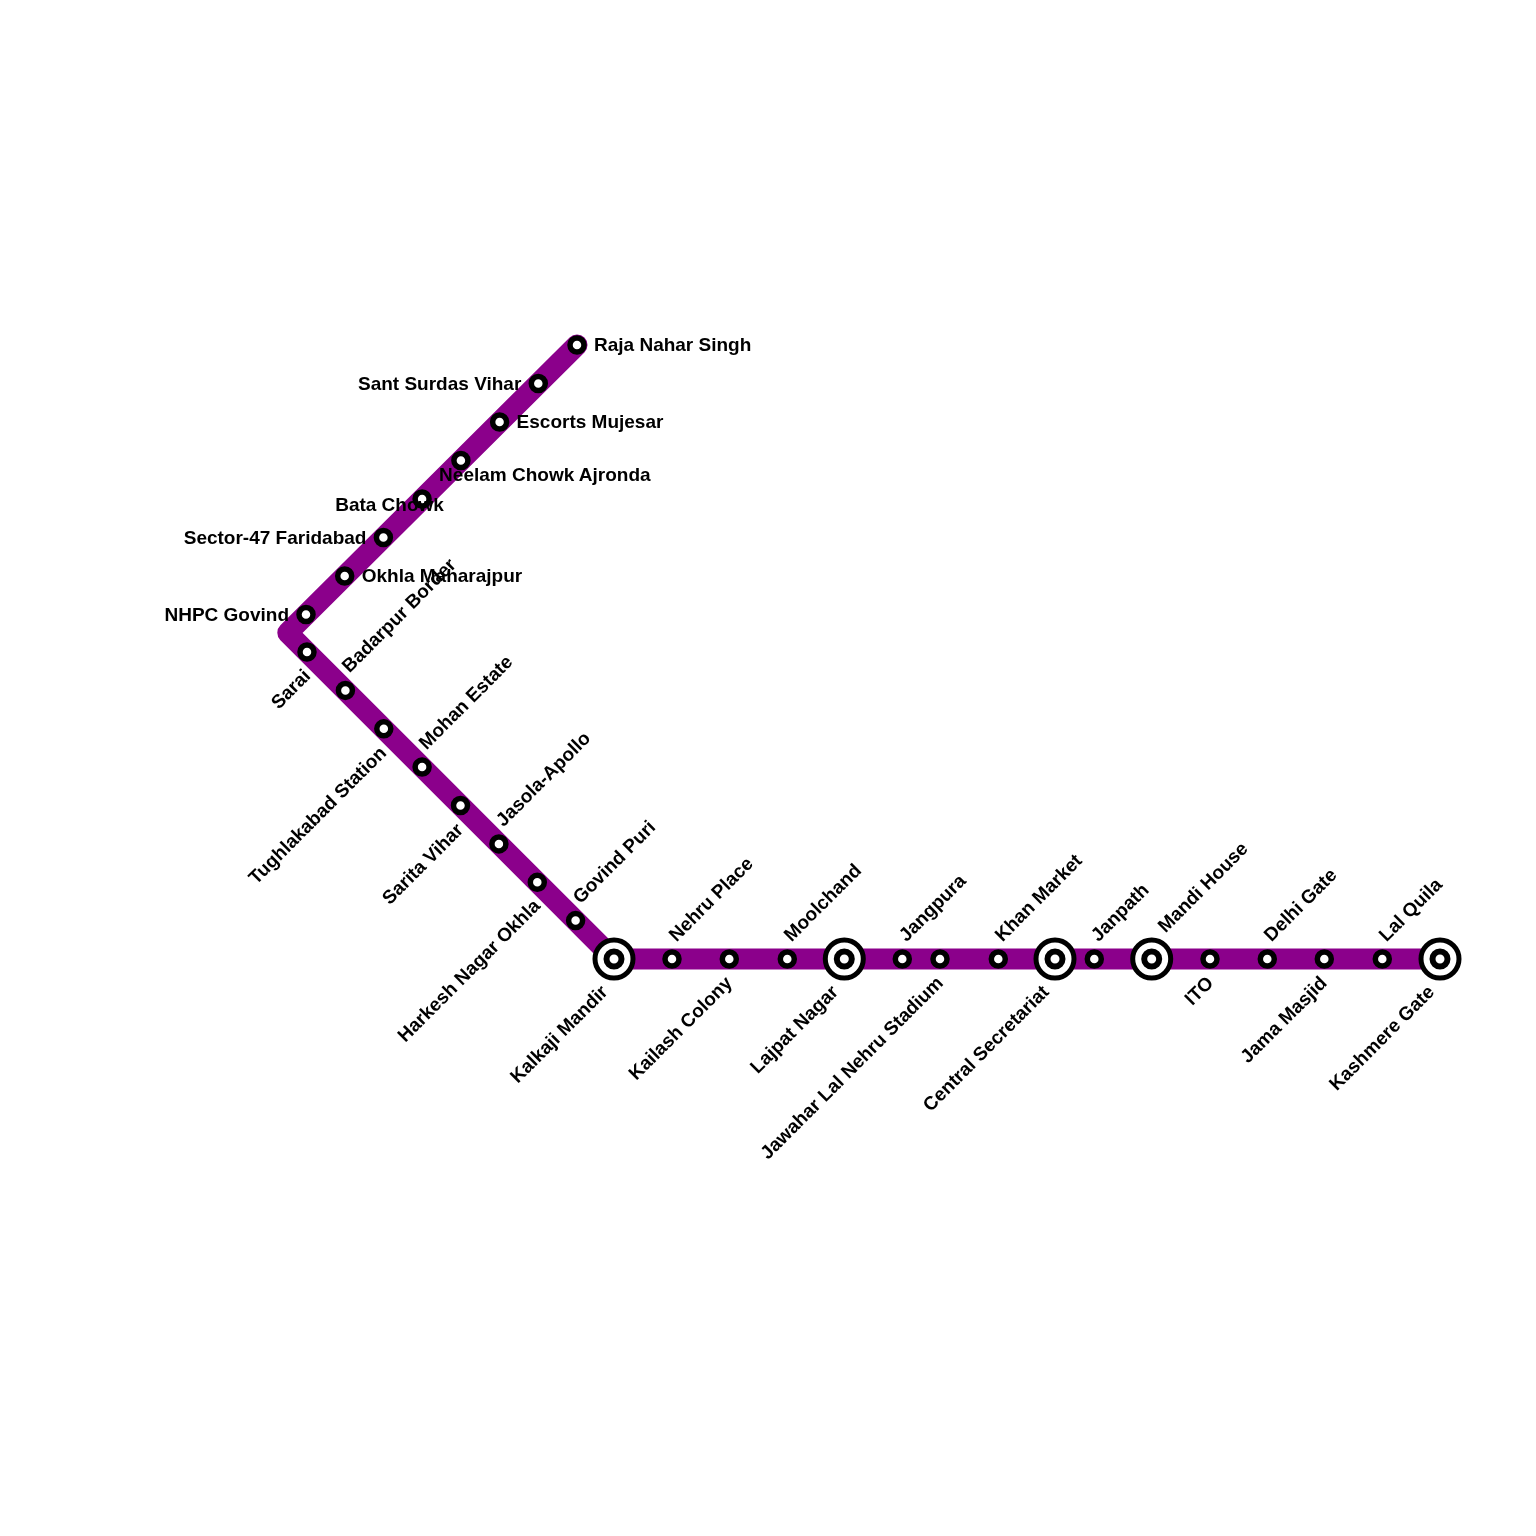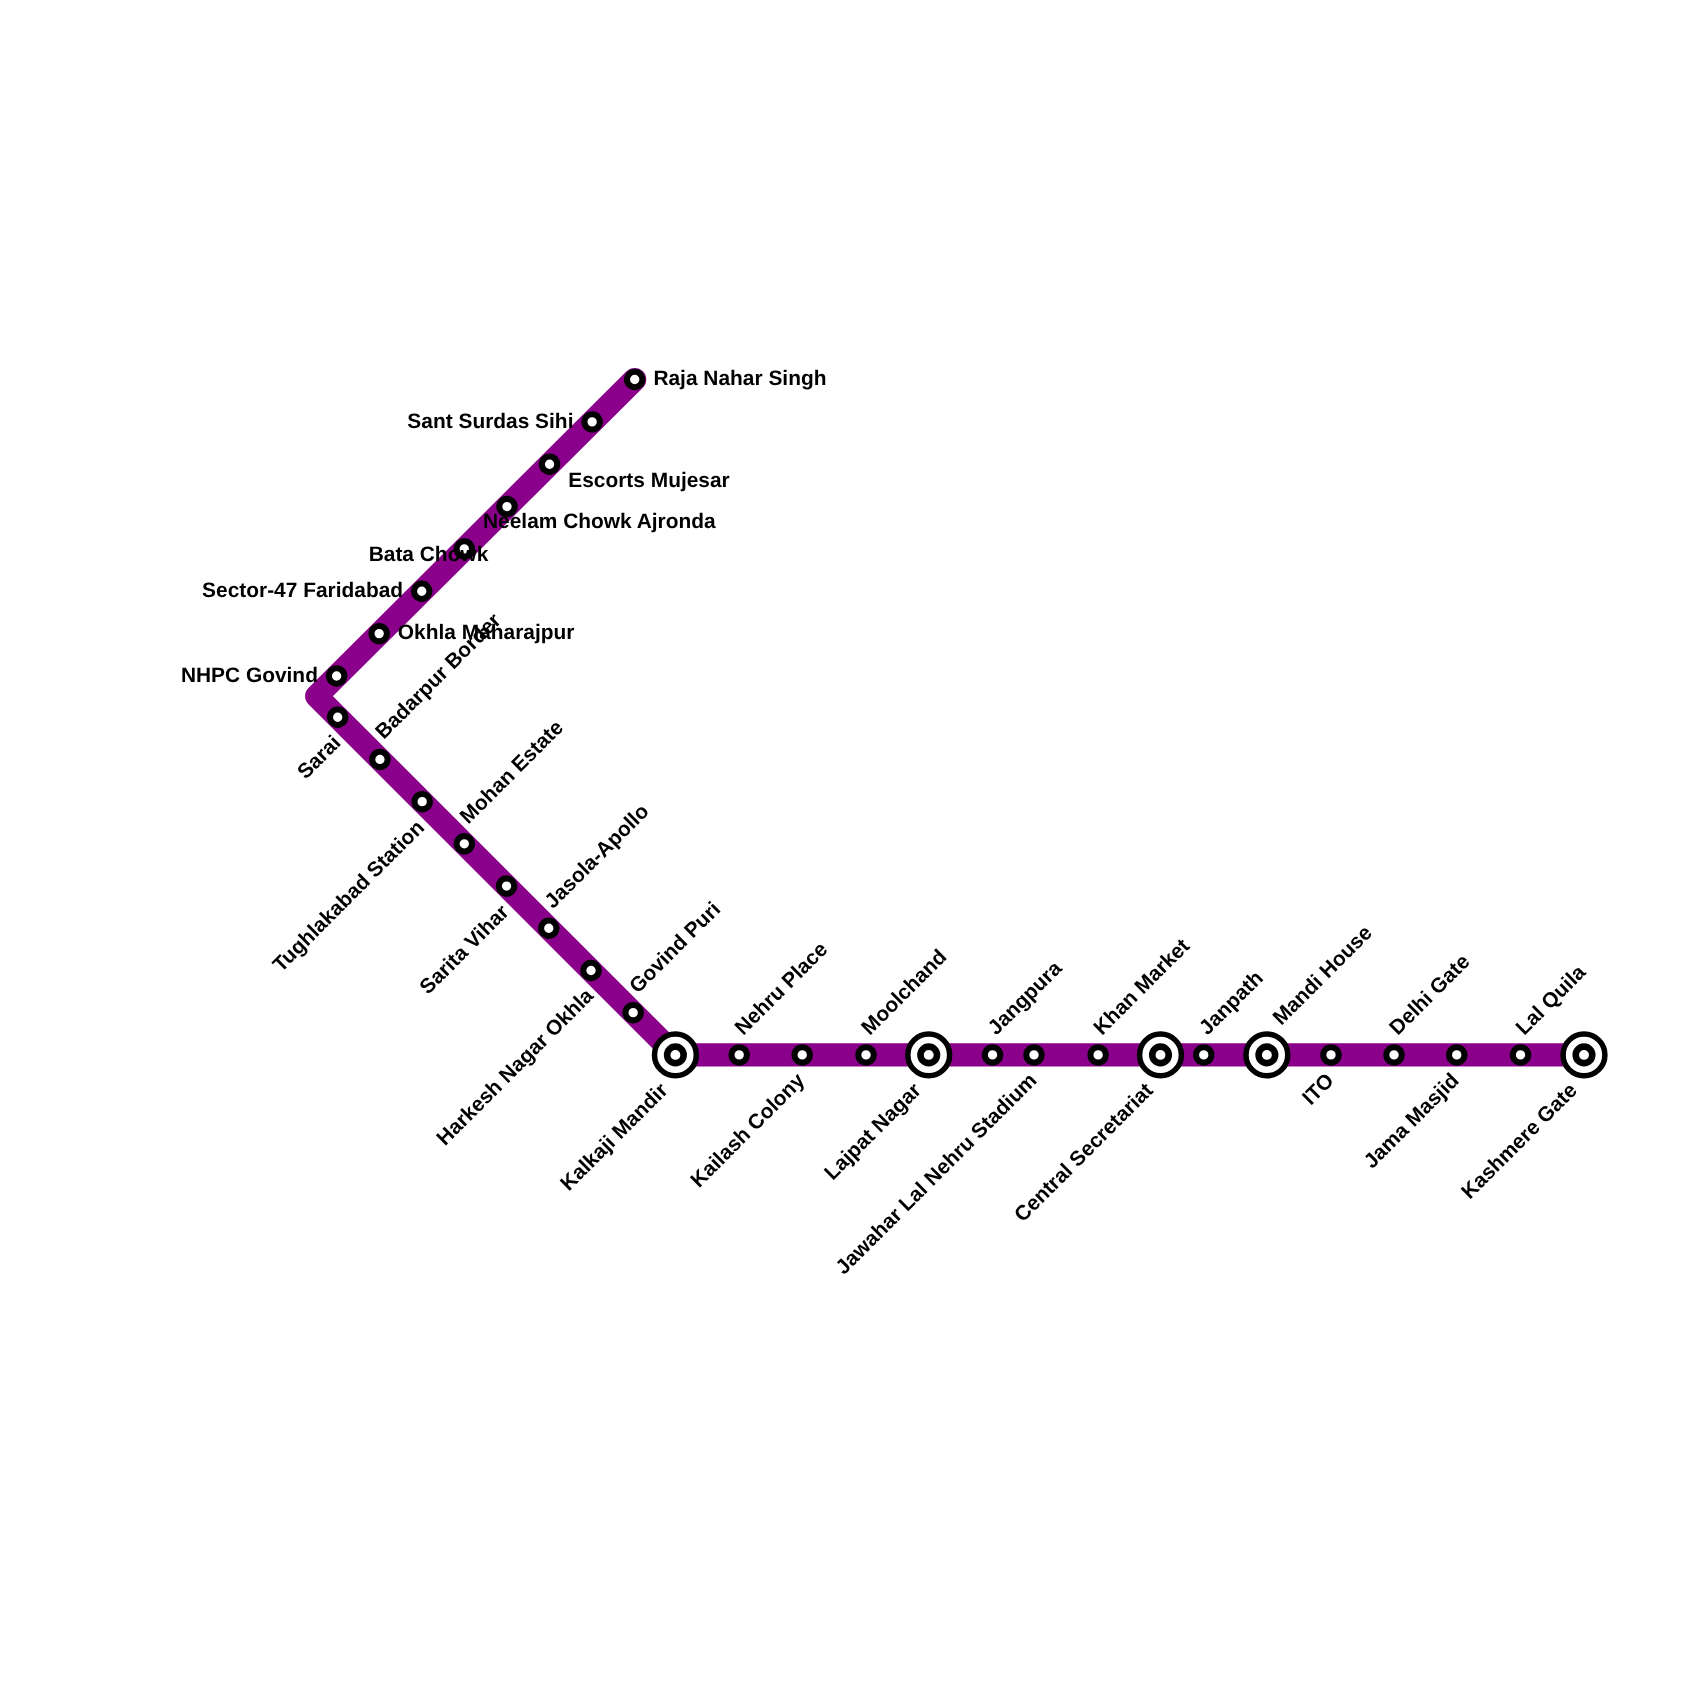--- a/index.html
+++ b/index.html
@@ -132,22 +132,22 @@
       <g>
         <circle cx="1382.3" cy="959" r="7" fill="#ffffff" stroke="#000000" stroke-width="5.5"></circle>
       </g>
       <g>
         <circle cx="1440" cy="959" r="19" fill="#ffffff" stroke="#000000" stroke-width="5"></circle>
         <circle cx="1440" cy="959" r="7.5" fill="#ffffff" stroke="#000000" stroke-width="6"></circle>
       </g>
     </svg>
   <div id="labels">
       <div class="st-label lbl-h-right" style="color: rgb(0, 0, 0); left: 594px; top: 334px;">Raja Nahar Singh</div>
-      <div class="st-label lbl-h-left" style="color: rgb(0, 0, 0); right: 1014.7px; top: 372.5px;">Sant Surdas Sihi</div>
-      <div class="st-label lbl-h-right" style="color: rgb(0, 0, 0); left: 516.6px; top: 411px; margin-top: 16px;">Escorts Mujesar</div>
+      <div class="st-label lbl-h-left" style="color: rgb(0, 0, 0); right: 1014.7px; top: 372.5px;">Sant Surdas Vihar</div>
+      <div class="st-label lbl-h-right" style="color: rgb(0, 0, 0); left: 516.6px; top: 411px;">Escorts Mujesar</div>
       <div class="st-label lbl-h-left" style="color: rgb(0, 0, 0); right: 1092.1px; top: 449.5px; margin-top: 44px;">Bata Chowk</div>
       <div class="st-label lbl-h-right" style="color: rgb(0, 0, 0); left: 439.1px; top: 464px;">Neelam Chowk Ajronda</div>
       <div class="st-label lbl-h-left" style="color: rgb(0, 0, 0); right: 1169.6px; top: 526.5px;">Sector-47 Faridabad</div>
       <div class="st-label lbl-h-right" style="color: rgb(0, 0, 0); left: 361.7px; top: 565px;">Okhla Maharajpur</div>
       <div class="st-label lbl-h-left" style="color: rgb(0, 0, 0); right: 1247px; top: 603.5px;">NHPC Govind</div>
       <div class="st-label lbl-diag-down" style="color: rgb(0, 0, 0); right: 1237px; top: 665px;">Sarai</div>
       <div class="st-label lbl-diag-up" style="color: rgb(0, 0, 0); left: 353.4px; top: 655.4px;">Badarpur Border</div>
       <div class="st-label lbl-diag-down" style="color: rgb(0, 0, 0); right: 1160.2px; top: 741.8px;">Tughlakabad Station</div>
       <div class="st-label lbl-diag-up" style="color: rgb(0, 0, 0); left: 430.1px; top: 732.1px;">Mohan Estate</div>
       <div class="st-label lbl-diag-down" style="color: rgb(0, 0, 0); right: 1083.5px; top: 818.5px;">Sarita Vihar</div>

